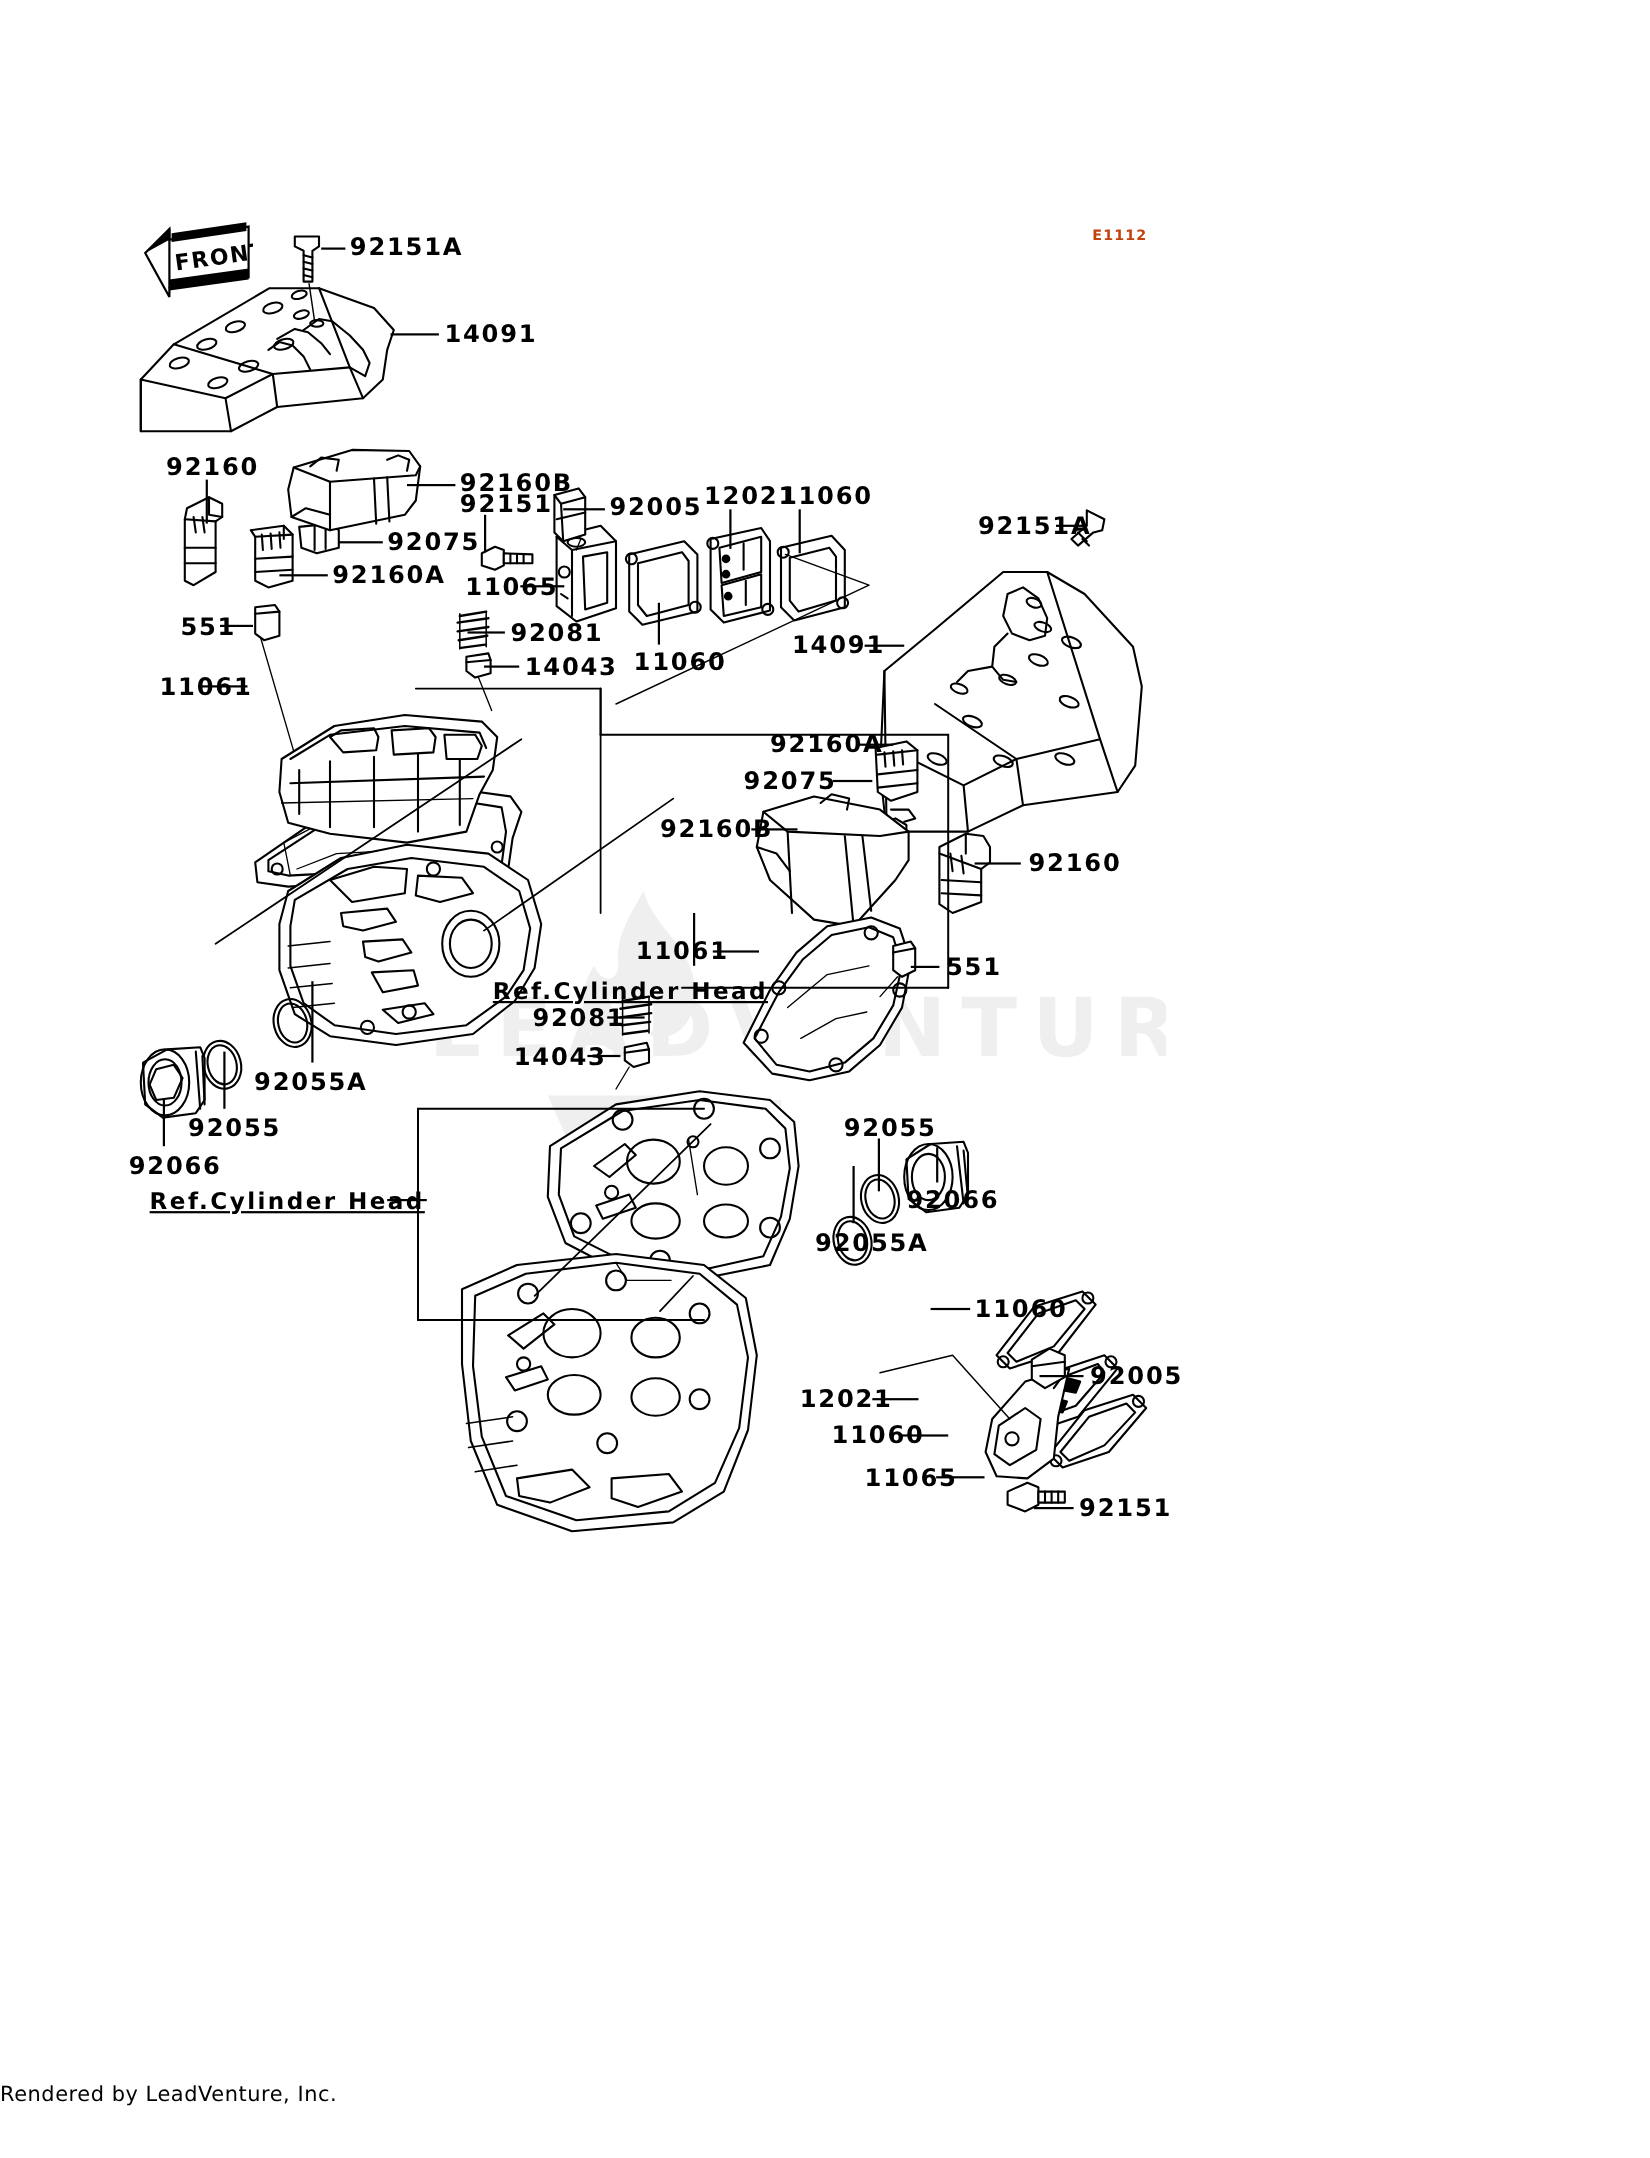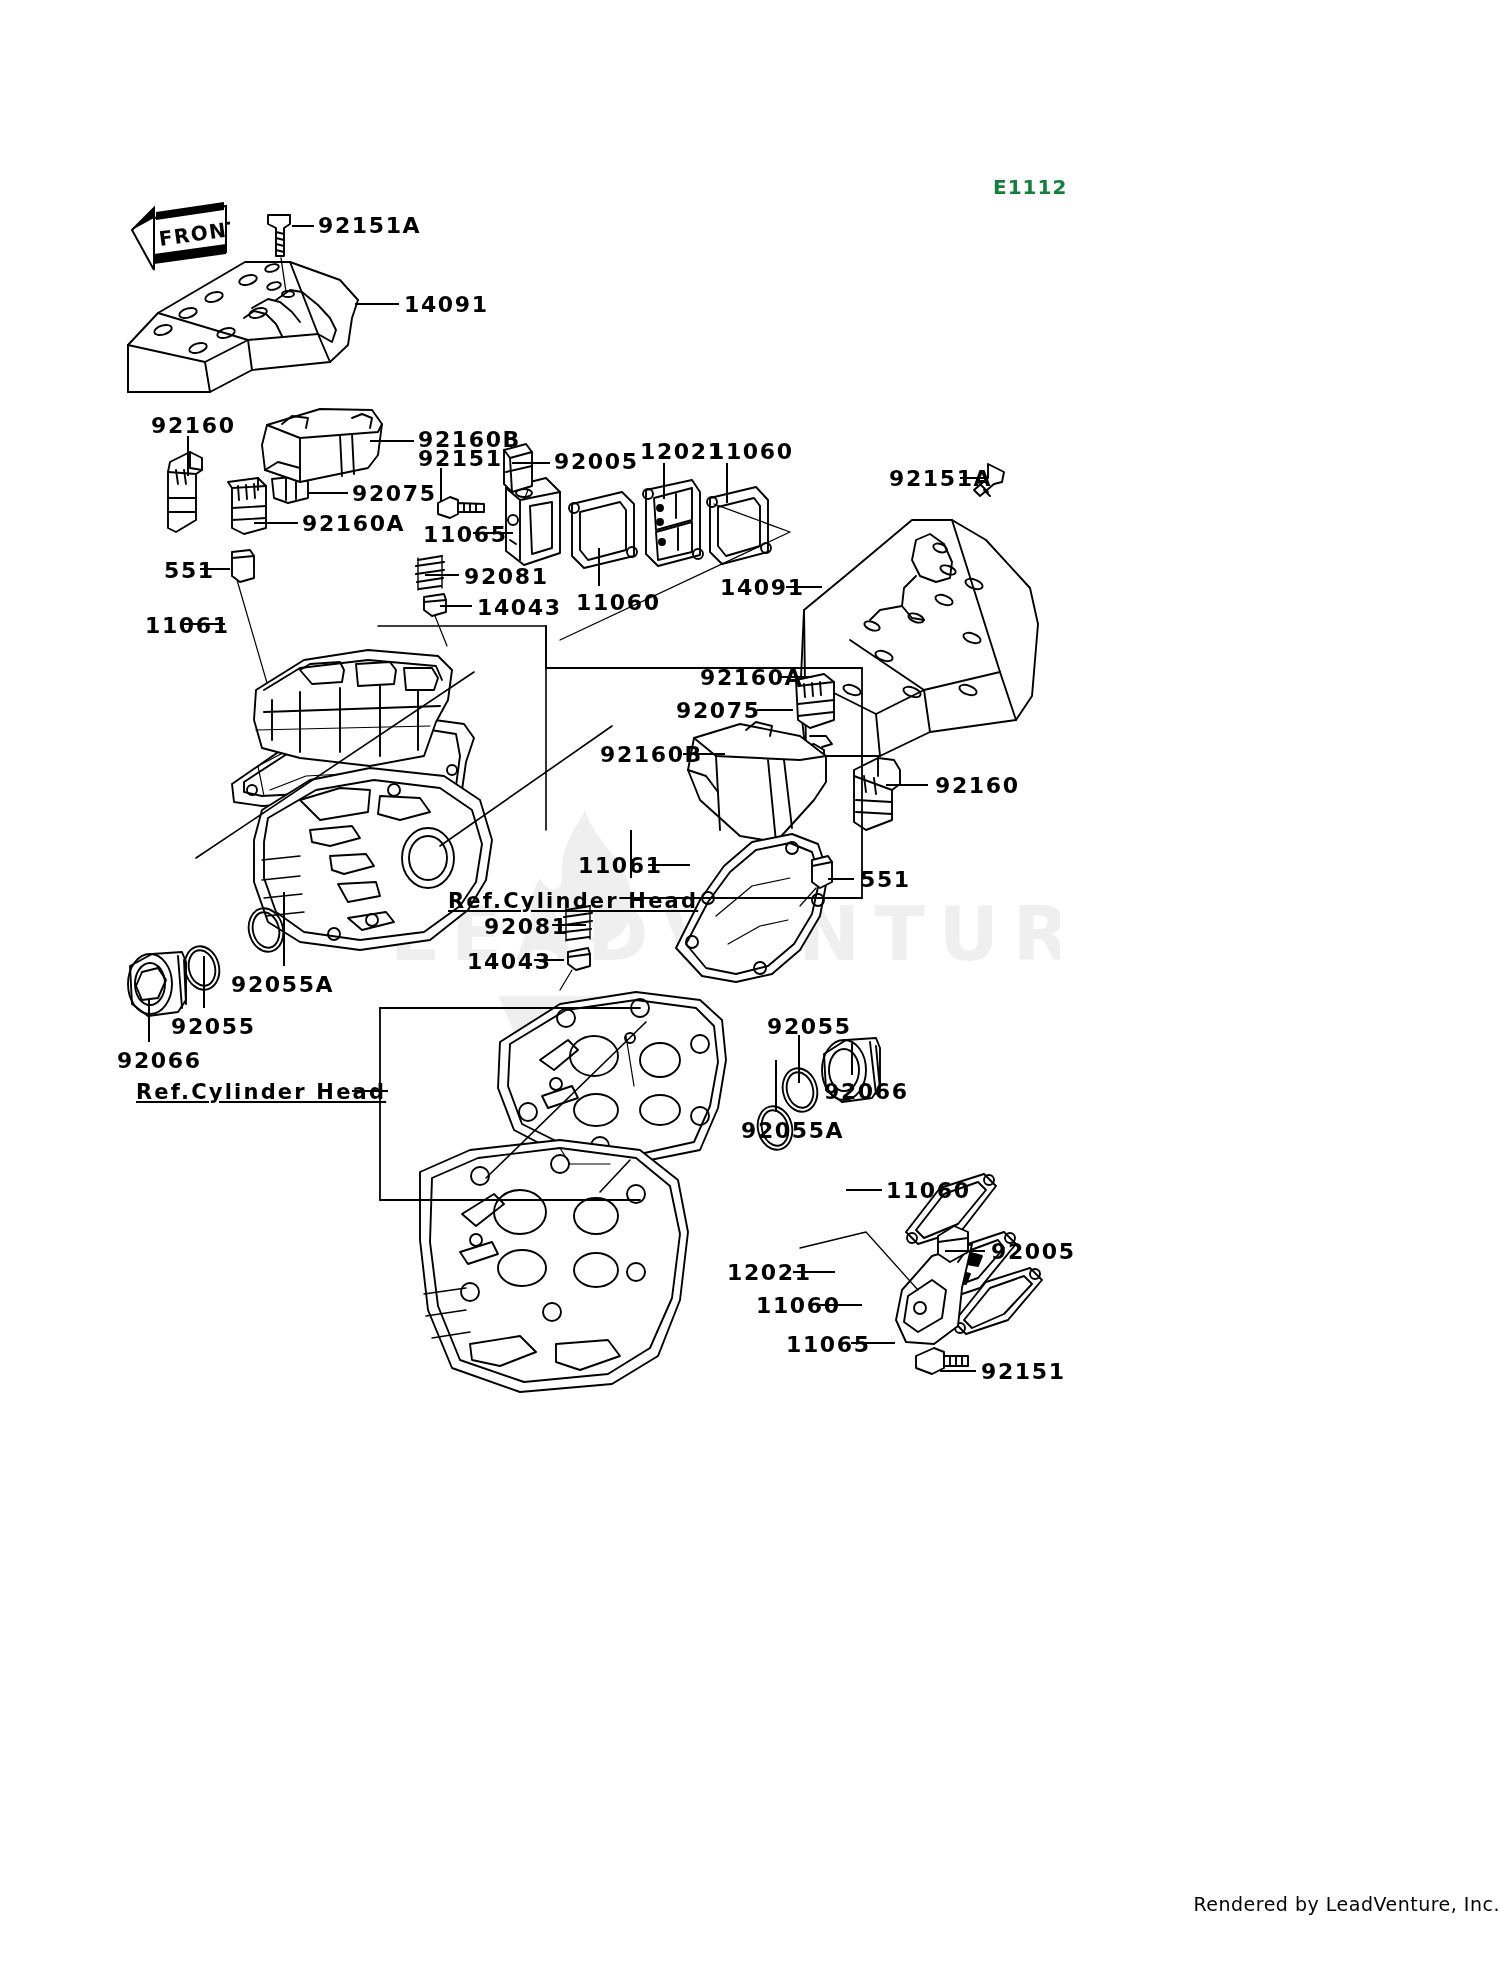--- a/index.html
+++ b/index.html
@@ -18,24 +18,25 @@
     position: absolute;
     left: 0; top: 0;
     width: 1500px;
     height: 1962px;
     background: #ffffff;
   }
   
   .diagram-code {
     position: absolute;
     font-family: "DejaVu Sans", sans-serif;
-    font-size: 20px;
+    font-size: 13px;
     font-weight: 700;
     letter-spacing: 1px;
-    color: #15803d;
+    color: #c2410c;
+    margin-top: 32px;
   }
   
   .lbl {
     position: absolute;
     font-family: "DejaVu Sans", sans-serif;
     font-size: 22px;
     font-weight: 700;
     letter-spacing: 1.6px;
     color: #000;
     white-space: nowrap;
@@ -77,21 +78,21 @@
     font-weight: 700;
     letter-spacing: 14px;
     fill: #efefef;
   }
   
   #footer {
     position: absolute;
     left: 0;
     top: 1893px;
     width: 1500px;
-    text-align: right;
+    text-align: left;
     font-family: "DejaVu Sans", sans-serif;
     font-size: 19px;
     color: #000;
     letter-spacing: 0.5px;
   }
   
   #front-badge {
     position: absolute;
     left: 130px;
     top: 196px;

